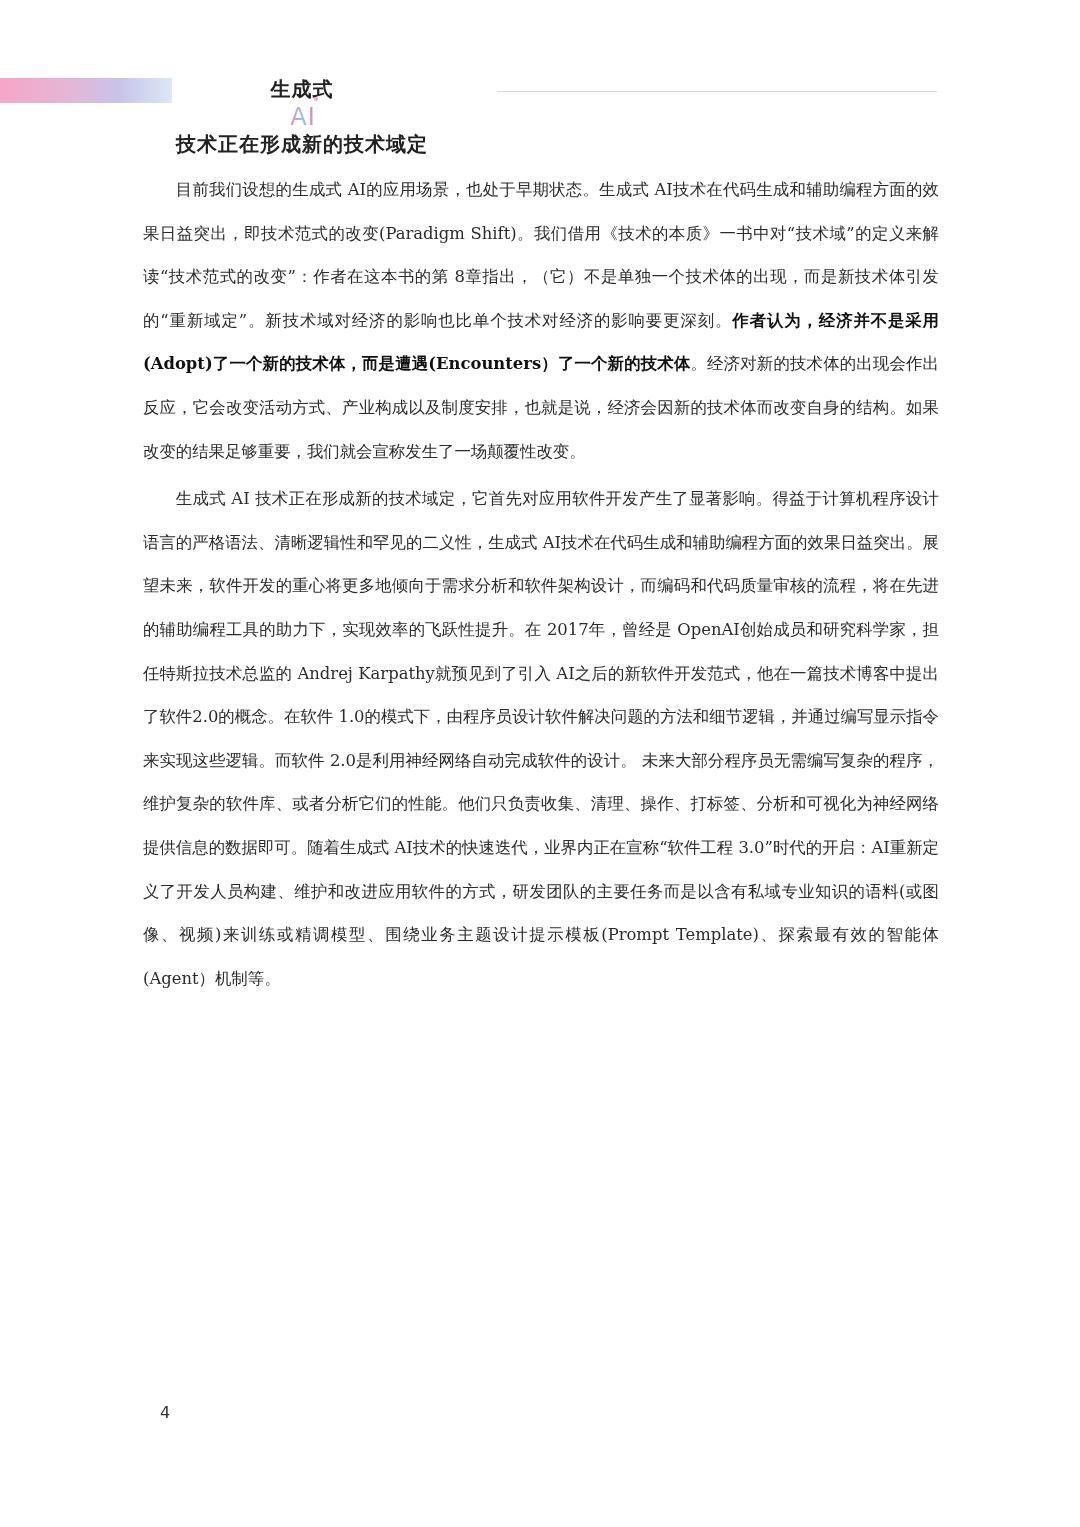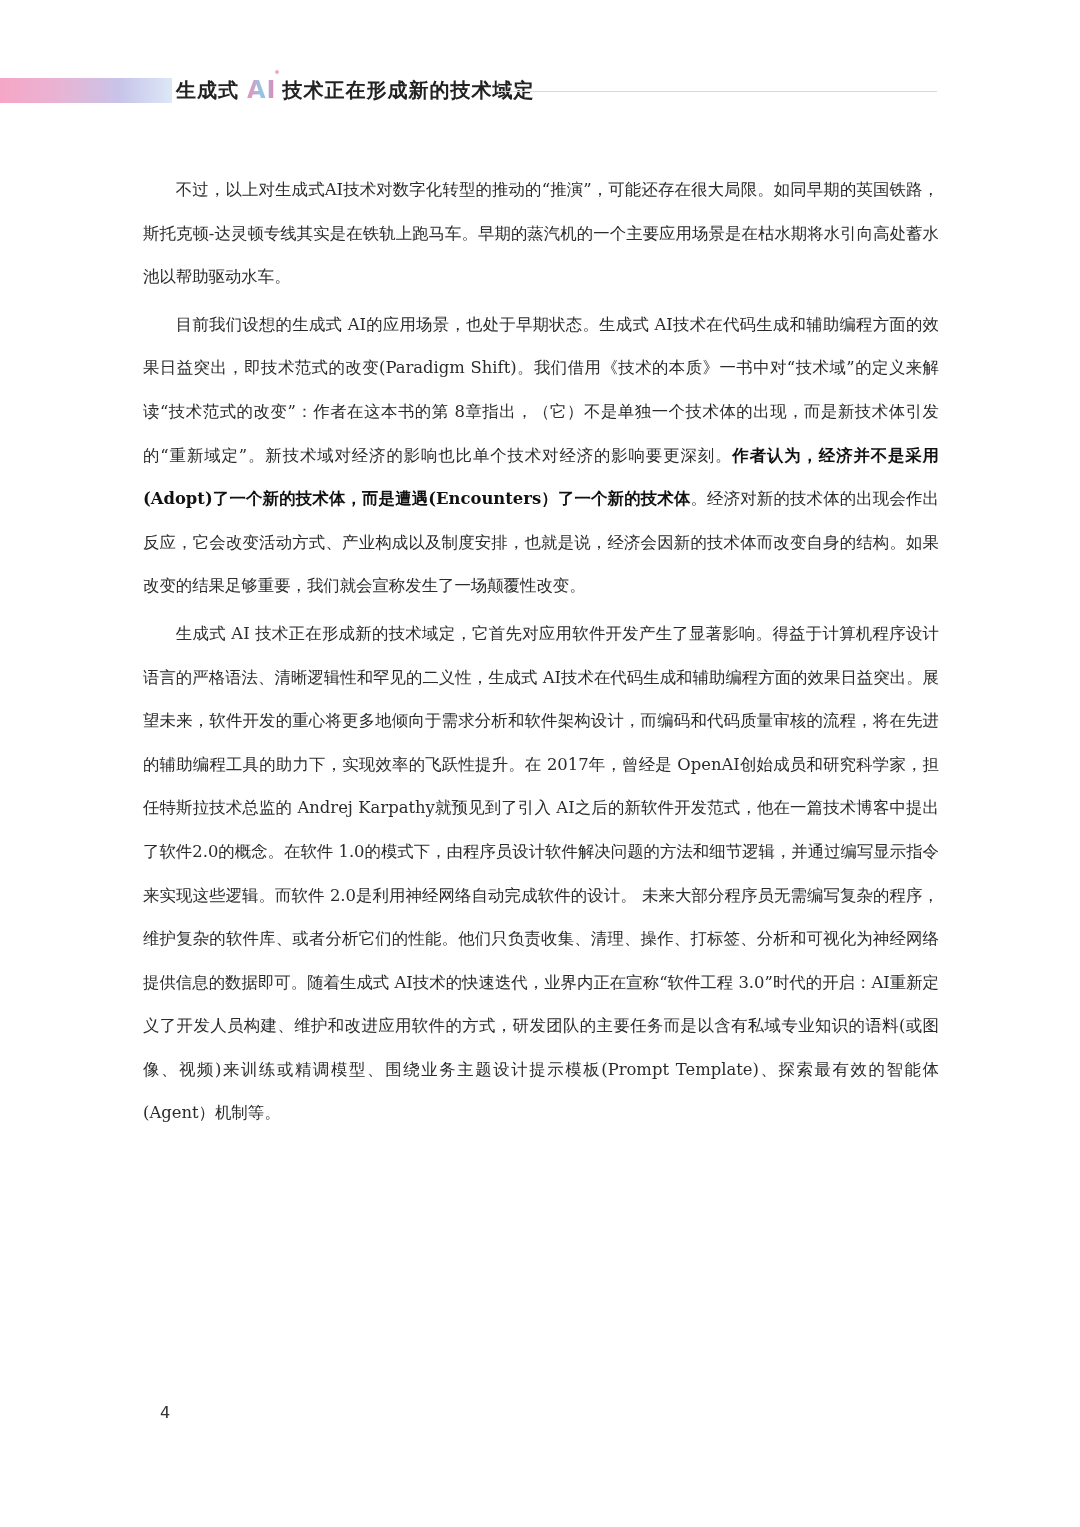--- a/index.html
+++ b/index.html
@@ -1,22 +1,22 @@
 <!DOCTYPE html>
 <html><head>
 <meta charset="utf-8">
 <style>
   html, body { margin: 0; padding: 0; background: #ffffff; }
   body { width: 1080px; height: 1527px; position: relative; overflow: hidden;
          font-family: "DejaVu Serif", "Liberation Serif", serif; color: #2b2b2b; }
   .header-band { position: absolute; left: 0; top: 78px; width: 172px; height: 25px;
     background: linear-gradient(90deg, #f6a6c6 0%, #e8b4d4 35%, #c8c4ea 70%, #dce8f6 100%); }
   .header-title { position: absolute; left: 176px; top: 76px; height: 28px; display: flex; align-items: center;
-    font-size: 20px; font-weight: bold; color: #222; letter-spacing: 1px; white-space: nowrap; }
-  .header-ai { display: inline-block; margin: 0 6px 0 8px; font-family: "DejaVu Sans", sans-serif; font-weight: bold;
+    font-size: 20px; font-weight: bold; color: #222; letter-spacing: 1px; white-space: nowrap; flex-direction: column; }
+  .header-ai { display: inline-block; margin: 0 6px 0 8px; font-family: "DejaVu Sans", sans-serif; font-weight: normal;
     font-size: 24px; background: linear-gradient(90deg, #f08cb8 0%, #8ec8e8 50%, #f07aa8 100%);
     -webkit-background-clip: text; background-clip: text; color: transparent; position: relative; }
   .header-ai .spark { position: absolute; right: -2px; top: -6px; width: 4px; height: 4px; border-radius: 50%; background: #f3a9c6; }
   .header-rule { position: absolute; left: 497px; top: 91px; width: 440px; height: 1px; background: #d8d8d8; }
   .content { position: absolute; left: 143px; top: 168px; width: 796px; }
   .para { margin: 0 0 4px 0; font-size: 16.4px; line-height: 43.6px; text-align: justify; text-justify: inter-character; }
   .para.indent { text-indent: 2em; }
   .para b { font-weight: bold; color: #111; }
   .page-number { position: absolute; left: 160px; top: 1403px; font-size: 16px; color: #333;
     font-family: "DejaVu Sans", sans-serif; }
@@ -26,18 +26,17 @@
 
 <div class="header-band"></div>
 <div class="header-title">
   <span>生成式</span>
   <span class="header-ai"><span>AI</span><span class="spark"></span></span>
   <span>技术正在形成新的技术域定</span>
 </div>
 <div class="header-rule"></div>
 
 <div class="content">
-  <p class="para indent"><span>不过，以上对生成式AI技术对数字化转型的推动的“推演”，可能还存在很大局限。如同早期的英国铁路，斯托克顿-达灵顿专线其实是在铁轨上跑马车。早期的蒸汽机的一个主要应用场景是在枯水期将水引向高处蓄水池以帮助驱动水车。</span></p>
   <p class="para indent"><span>目前我们设想的生成式 AI的应用场景，也处于早期状态。生成式 AI技术在代码生成和辅助编程方面的效果日益突出，即技术范式的改变(Paradigm Shift)。我们借用《技术的本质》一书中对“技术域”的定义来解读“技术范式的改变”：作者在这本书的第 8章指出，（它）不是单独一个技术体的出现，而是新技术体引发的“重新域定”。新技术域对经济的影响也比单个技术对经济的影响要更深刻。</span><b>作者认为，经济并不是采用(Adopt)了一个新的技术体，而是遭遇(Encounters）了一个新的技术体</b><span>。经济对新的技术体的出现会作出反应，它会改变活动方式、产业构成以及制度安排，也就是说，经济会因新的技术体而改变自身的结构。如果改变的结果足够重要，我们就会宣称发生了一场颠覆性改变。</span></p>
   <p class="para indent"><span>生成式 AI 技术正在形成新的技术域定，它首先对应用软件开发产生了显著影响。得益于计算机程序设计语言的严格语法、清晰逻辑性和罕见的二义性，生成式 AI技术在代码生成和辅助编程方面的效果日益突出。展望未来，软件开发的重心将更多地倾向于需求分析和软件架构设计，而编码和代码质量审核的流程，将在先进的辅助编程工具的助力下，实现效率的飞跃性提升。在 2017年，曾经是 OpenAI创始成员和研究科学家，担任特斯拉技术总监的 Andrej Karpathy就预见到了引入 AI之后的新软件开发范式，他在一篇技术博客中提出了软件2.0的概念。在软件 1.0的模式下，由程序员设计软件解决问题的方法和细节逻辑，并通过编写显示指令来实现这些逻辑。而软件 2.0是利用神经网络自动完成软件的设计。 未来大部分程序员无需编写复杂的程序，维护复杂的软件库、或者分析它们的性能。他们只负责收集、清理、操作、打标签、分析和可视化为神经网络提供信息的数据即可。随着生成式 AI技术的快速迭代，业界内正在宣称“软件工程 3.0”时代的开启：AI重新定义了开发人员构建、维护和改进应用软件的方式，研发团队的主要任务而是以含有私域专业知识的语料(或图像、视频)来训练或精调模型、围绕业务主题设计提示模板(Prompt Template)、探索最有效的智能体(Agent）机制等。</span></p>
 </div>
 
 <div class="page-number">4</div>
 
 </body></html>

